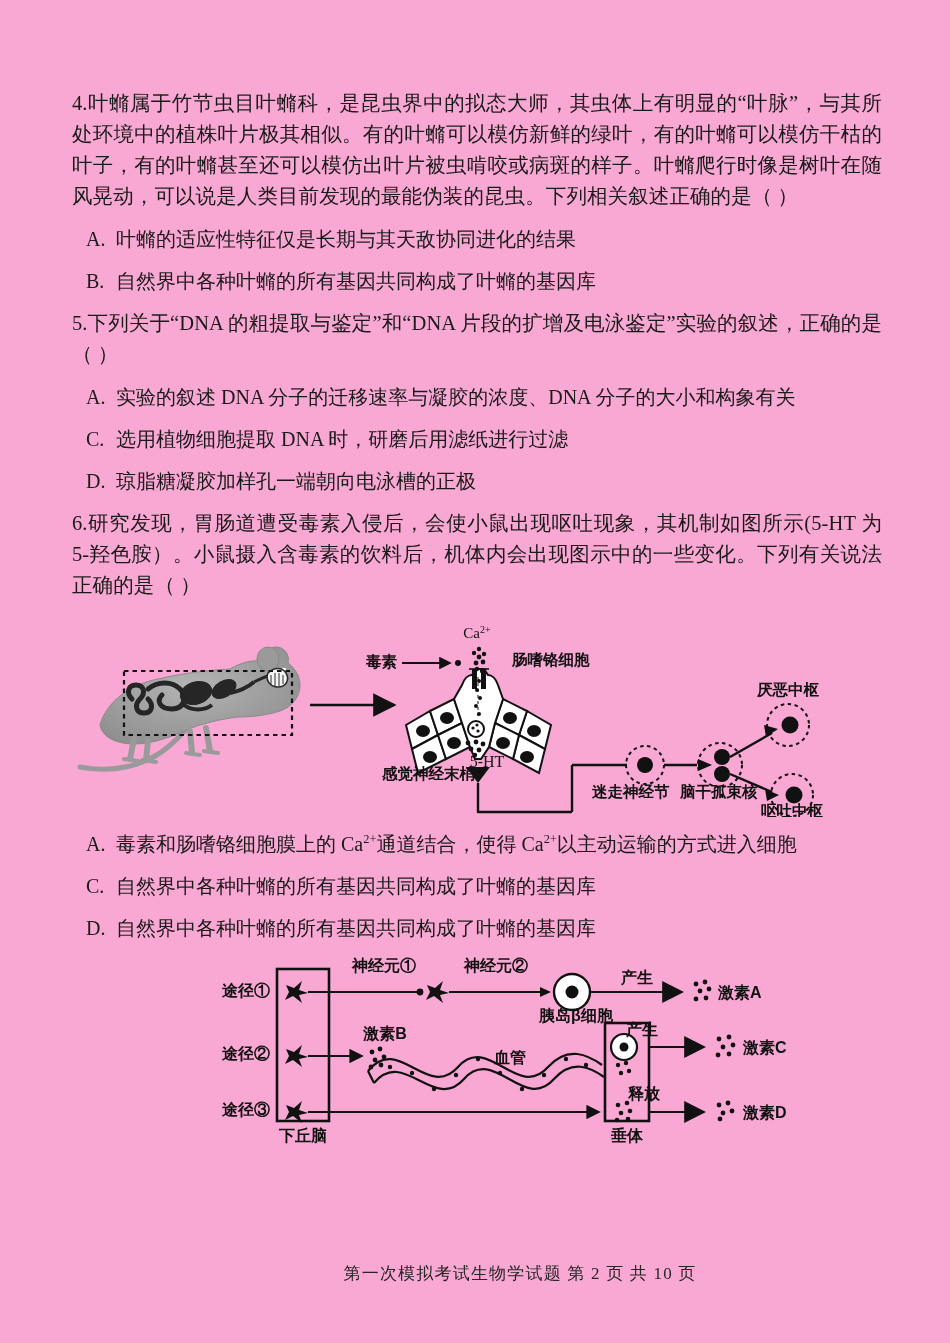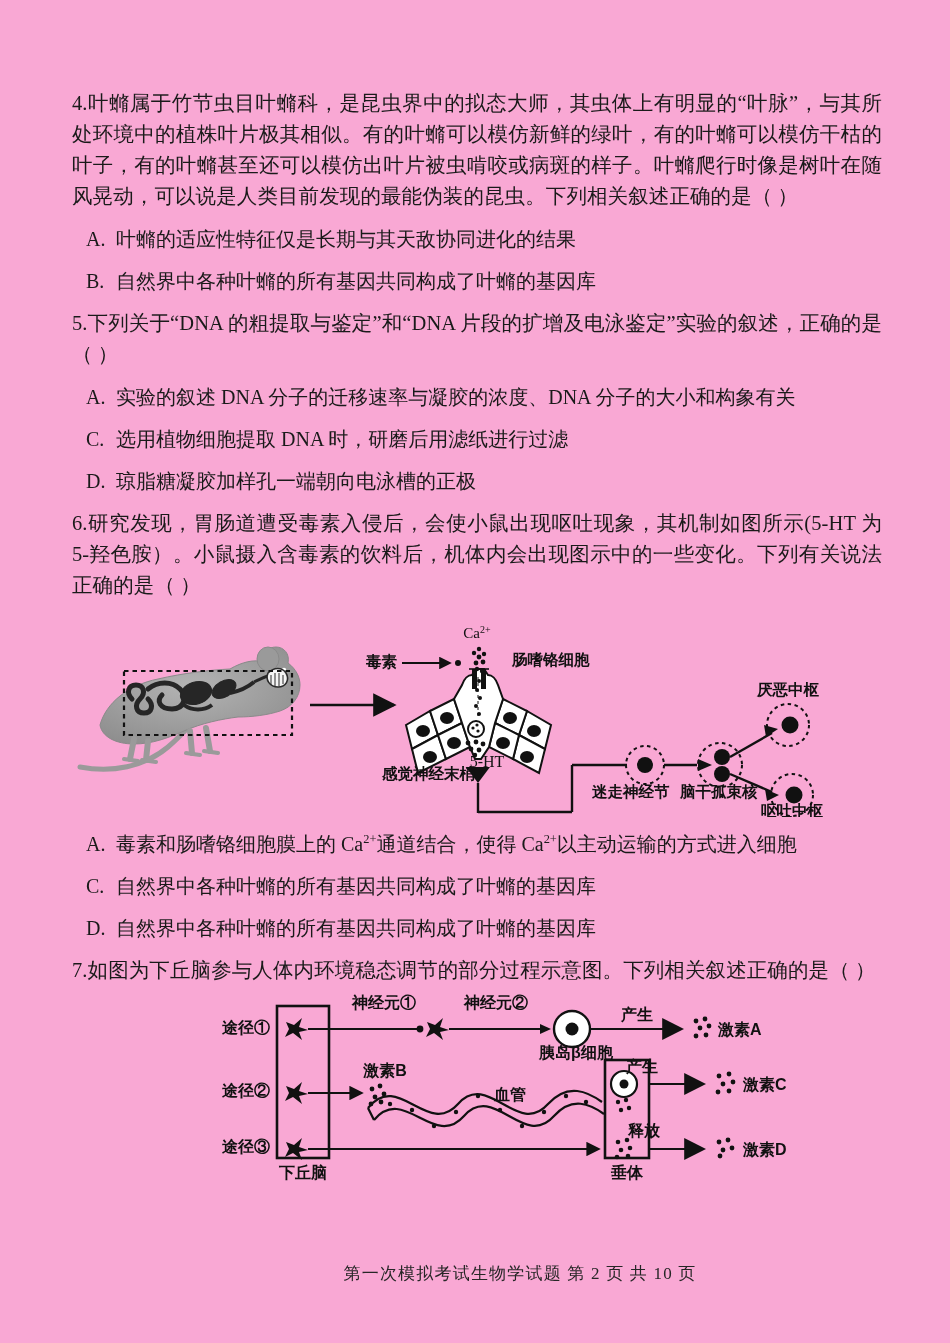--- a/index.html
+++ b/index.html
@@ -296,21 +296,20 @@
       </p>
       <p class="opt">
         <span class="lab">C.</span><span>自然界中各种叶䗛的所有基因共同构成了叶䗛的基因库</span>
       </p>
       <p class="opt">
         <span class="lab">D.</span><span>自然界中各种叶䗛的所有基因共同构成了叶䗛的基因库</span>
       </p>
     </div>
 
     <div class="q-block">
-      <p class="stem">7.如图为下丘脑参与人体内环境稳态调节的部分过程示意图。下列相关叙述正确的是（        ）</p>
 
       <div class="fig2">
         <svg width="810" height="200" viewBox="0 0 810 200" xmlns="http://www.w3.org/2000/svg">
           <defs>
             <marker id="a2" markerWidth="8" markerHeight="8" refX="7" refY="4" orient="auto">
               <path d="M0,0 L8,4 L0,8 z" fill="#111"></path>
             </marker>
             <marker id="a3" markerWidth="10" markerHeight="10" refX="9" refY="5" orient="auto">
               <path d="M0,0 L10,5 L0,10 z" fill="#111"></path>
             </marker>

